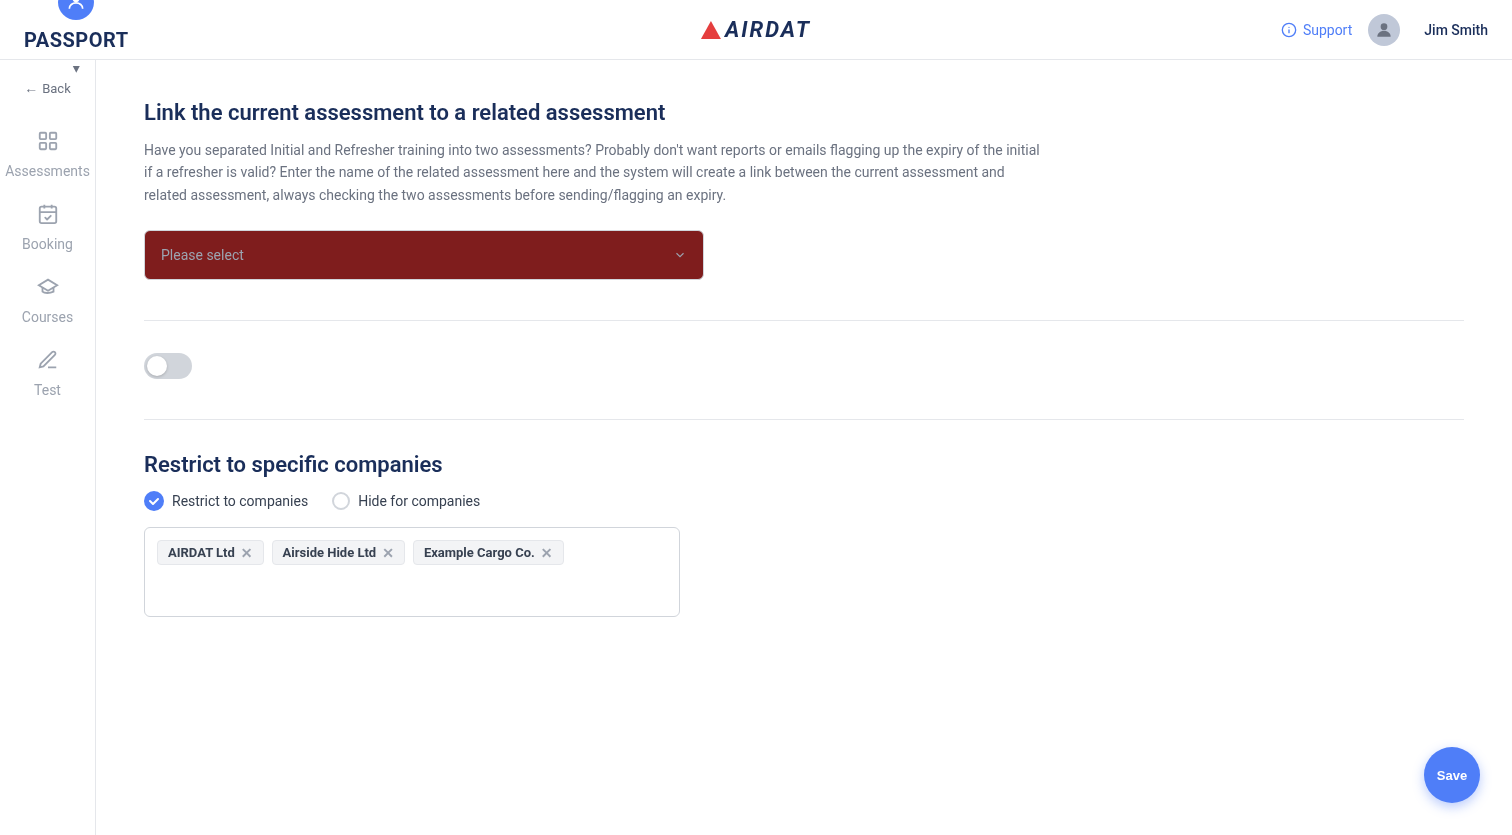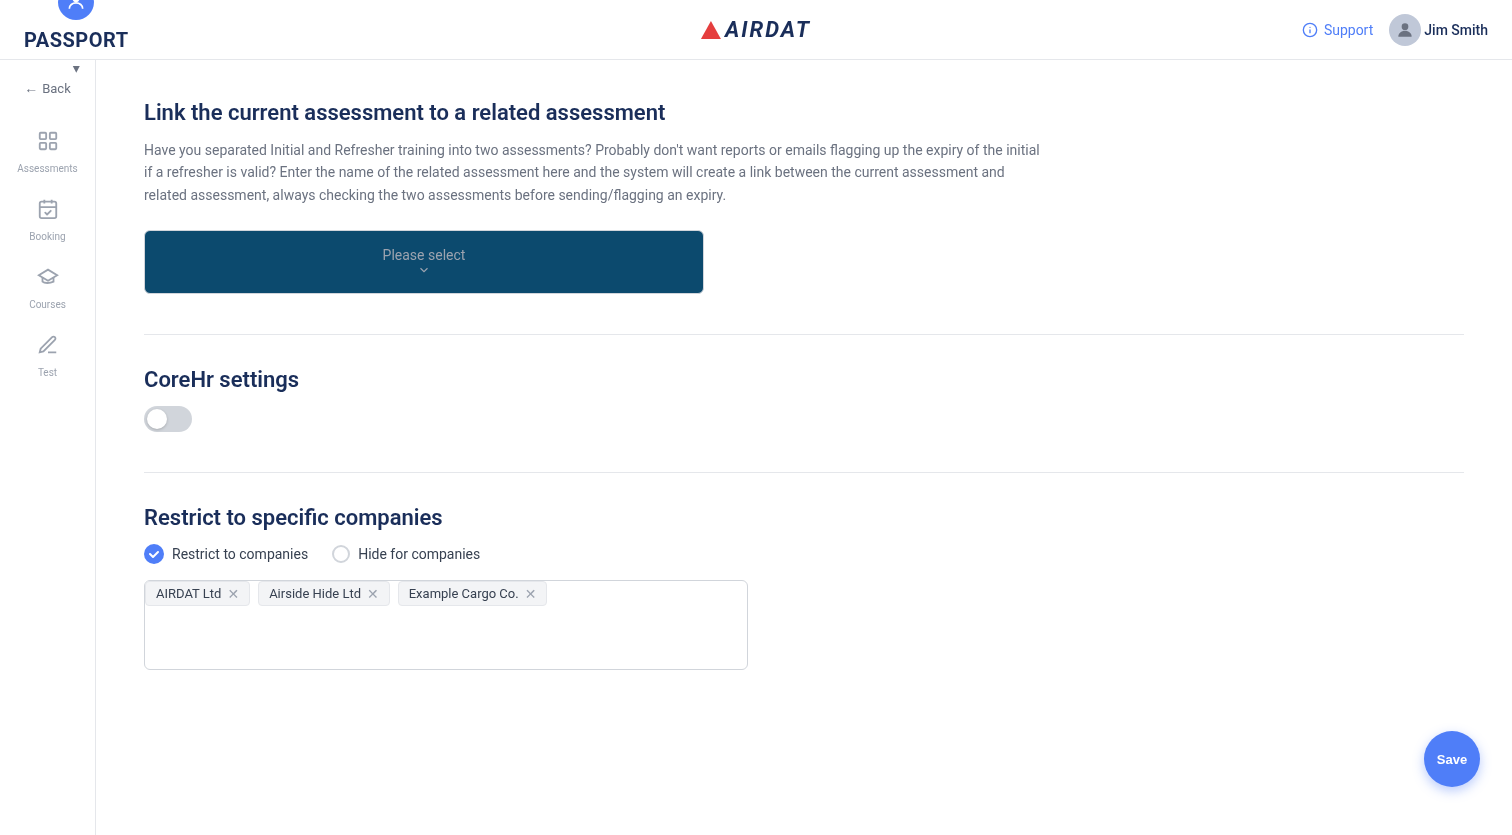--- a/index.html
+++ b/index.html
@@ -16,71 +16,71 @@
     .passport-icon { width: 36px; height: 36px; border-radius: 50%; background: #4f7ef8; display: flex; align-items: center; justify-content: center; }
     .passport-icon svg { width: 20px; height: 20px; }
     .passport-title { font-size: 20px; font-weight: 700; color: #1a2e5a; letter-spacing: 0.5px; }
     .passport-dropdown { color: #6b7280; font-size: 14px; }
     .topnav-center { position: absolute; left: 50%; transform: translateX(-50%); }
     .airdat-logo { display: flex; align-items: center; gap: 2px; font-style: italic; }
     .airdat-logo-text { font-size: 22px; font-weight: 700; color: #1a2e5a; letter-spacing: 2px; }
     .airdat-logo-triangle { width: 0; height: 0; border-left: 10px solid transparent; border-right: 10px solid transparent; border-bottom: 18px solid #e53e3e; margin-right: 2px; }
     .topnav-right { display: flex; align-items: center; gap: 16px; }
     .support-link { display: flex; align-items: center; gap: 6px; color: #4f7ef8; font-size: 14px; cursor: pointer; text-decoration: none; }
-    .user-area { display: flex; align-items: center; gap: 3px; cursor: pointer; text-align: right; }
+    .user-area { display: flex; align-items: center; gap: 24px; cursor: pointer; text-align: right; }
     .user-avatar { width: 32px; height: 32px; border-radius: 50%; background: #c0c8d8; overflow: hidden; display: flex; align-items: center; justify-content: center; }
     .user-name { font-size: 14px; color: #1a2e5a; font-weight: 500; }
 
     
     .layout { display: flex; margin-top: 60px; height: calc(835px - 60px); }
 
     
     .sidebar { width: 96px; background: #fff; border-right: 1px solid #e5e7eb; display: flex; flex-direction: column; align-items: center; padding-top: 16px; flex-shrink: 0; }
     .back-btn { display: flex; align-items: center; gap: 4px; color: #6b7280; font-size: 13px; cursor: pointer; margin-bottom: 20px; padding: 4px 8px; }
     .back-arrow { font-size: 14px; }
     .sidebar-nav { display: flex; flex-direction: column; align-items: center; gap: 4px; width: 100%; }
     .sidebar-item { display: flex; flex-direction: column; align-items: center; gap: 4px; padding: 10px 8px; cursor: pointer; width: 100%; color: #9ca3af; font-size: 12px; border-radius: 6px; }
     .sidebar-icon { font-size: 20px; margin-bottom: 2px; }
-    .sidebar-label { font-size: 10px; }
+    .sidebar-label { font-size: 14px; }
 
     
     .main-content { flex: 1; background: #fff; overflow-y: auto; padding: 40px 48px; }
 
     
     .section { margin-bottom: 40px; }
     .section-title { font-size: 22px; font-weight: 600; color: #1a2e5a; margin-bottom: 14px; }
     .section-description { font-size: 14px; color: #6b7280; line-height: 1.6; margin-bottom: 24px; max-width: 900px; }
     .section-divider { border: none; border-top: 1px solid #e5e7eb; margin: 32px 0; }
 
     
-    .select-field { width: 560px; border: 1px solid #d1d5db; border-radius: 6px; padding: 16px 16px; font-size: 14px; color: #9ca3af; background: #0c4a6e; cursor: pointer; display: flex; align-items: center; justify-content: space-between; flex-direction: column; }
+    .select-field { width: 560px; border: 1px solid #d1d5db; border-radius: 6px; padding: 16px 16px; font-size: 14px; color: #9ca3af; background: #7f1d1d; cursor: pointer; display: flex; align-items: center; justify-content: space-between; }
 
     
     .toggle-container { display: flex; align-items: center; }
     .toggle { width: 48px; height: 26px; background: #d1d5db; border-radius: 13px; position: relative; cursor: pointer; transition: background 0.2s; }
     .toggle.off { background: #d1d5db; }
     .toggle-knob { width: 20px; height: 20px; background: #fff; border-radius: 50%; position: absolute; top: 3px; left: 3px; transition: left 0.2s; box-shadow: 0 1px 3px rgba(0,0,0,0.2); }
     .toggle.off .toggle-knob { left: 3px; }
 
     
     .restrict-section { }
     .radio-group { display: flex; align-items: center; gap: 24px; margin-bottom: 16px; }
     .radio-option { display: flex; align-items: center; gap: 8px; cursor: pointer; font-size: 14px; color: #374151; }
     .radio-circle { width: 18px; height: 18px; border-radius: 50%; border: 2px solid #d1d5db; display: flex; align-items: center; justify-content: center; }
     .checkbox-checked { width: 20px; height: 20px; border-radius: 50%; background: #4f7ef8; display: flex; align-items: center; justify-content: center; }
     .checkbox-checked svg { width: 12px; height: 12px; }
 
     
-    .tags-container { width: 604px; border: 1px solid #d1d5db; border-radius: 6px; min-height: 90px; background: #fff; }
+    .tags-container { width: 536px; border: 1px solid #d1d5db; border-radius: 6px; padding: 12px; min-height: 90px; background: #fff; font-weight: bold; }
     .tags-row { display: flex; flex-wrap: wrap; gap: 8px; }
     .tag { display: flex; align-items: center; gap: 6px; background: #f3f4f6; border: 1px solid #e5e7eb; border-radius: 4px; padding: 4px 10px; font-size: 13px; color: #374151; }
     .tag-remove { color: #9ca3af; cursor: pointer; font-size: 14px; line-height: 1; }
 
     
-    .save-btn { position: fixed; bottom: 48px; right: 32px; background: #4f7ef8; color: #fff; border: none; border-radius: 50%; width: 56px; height: 56px; font-size: 13px; font-weight: 600; cursor: pointer; box-shadow: 0 4px 12px rgba(79,126,248,0.4); display: flex; align-items: center; justify-content: center; z-index: 200; }
+    .save-btn { position: fixed; bottom: 32px; right: 32px; background: #4f7ef8; color: #fff; border: none; border-radius: 50%; width: 56px; height: 56px; font-size: 13px; font-weight: 600; cursor: pointer; box-shadow: 0 4px 12px rgba(79,126,248,0.4); display: flex; align-items: center; justify-content: center; z-index: 200; }
   </style>
 </head>
 <body>
 
 <nav class="topnav">
   <div class="topnav-left">
     <div class="passport-logo">
       <div class="passport-icon">
         <svg viewBox="0 0 24 24" fill="none" xmlns="http://www.w3.org/2000/svg">
           <circle cx="12" cy="8" r="4" fill="white"></circle>
@@ -175,21 +175,20 @@
         <span>Please select</span>
         <svg width="14" height="14" viewBox="0 0 24 24" fill="none" stroke="#9ca3af" stroke-width="2">
           <path d="M6 9l6 6 6-6"></path>
         </svg>
       </div>
     </section>
 
     <hr class="section-divider">
 
     <section class="section">
-      <h2 class="section-title">CoreHr settings</h2>
       <div class="toggle-container">
         <div class="toggle off">
           <div class="toggle-knob"></div>
         </div>
       </div>
     </section>
 
     <hr class="section-divider">
 
     <section class="restrict-section">

